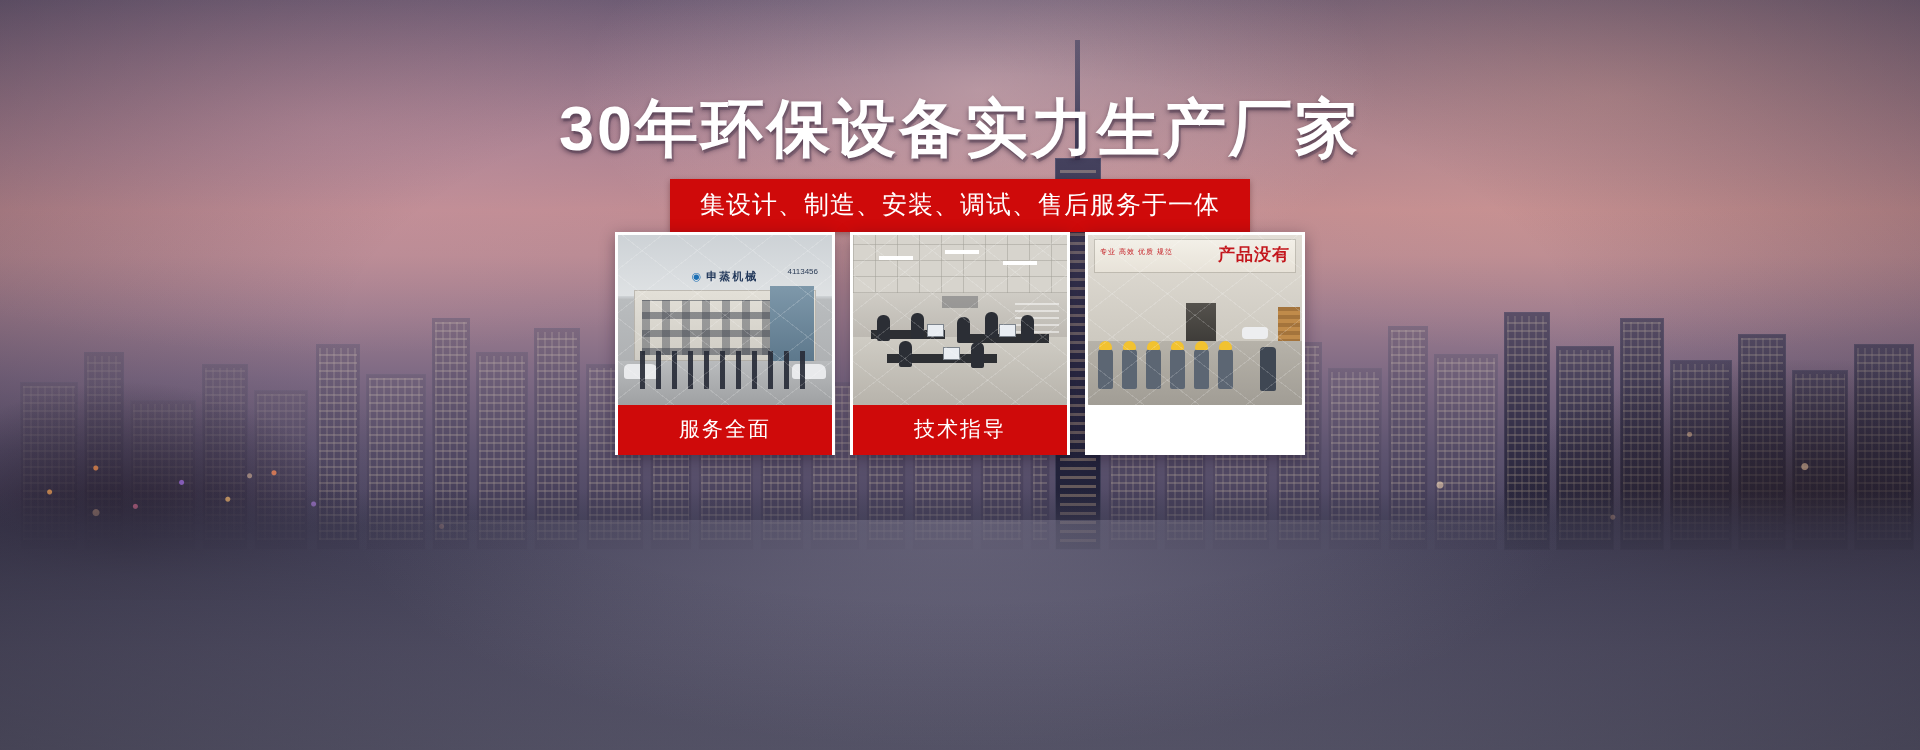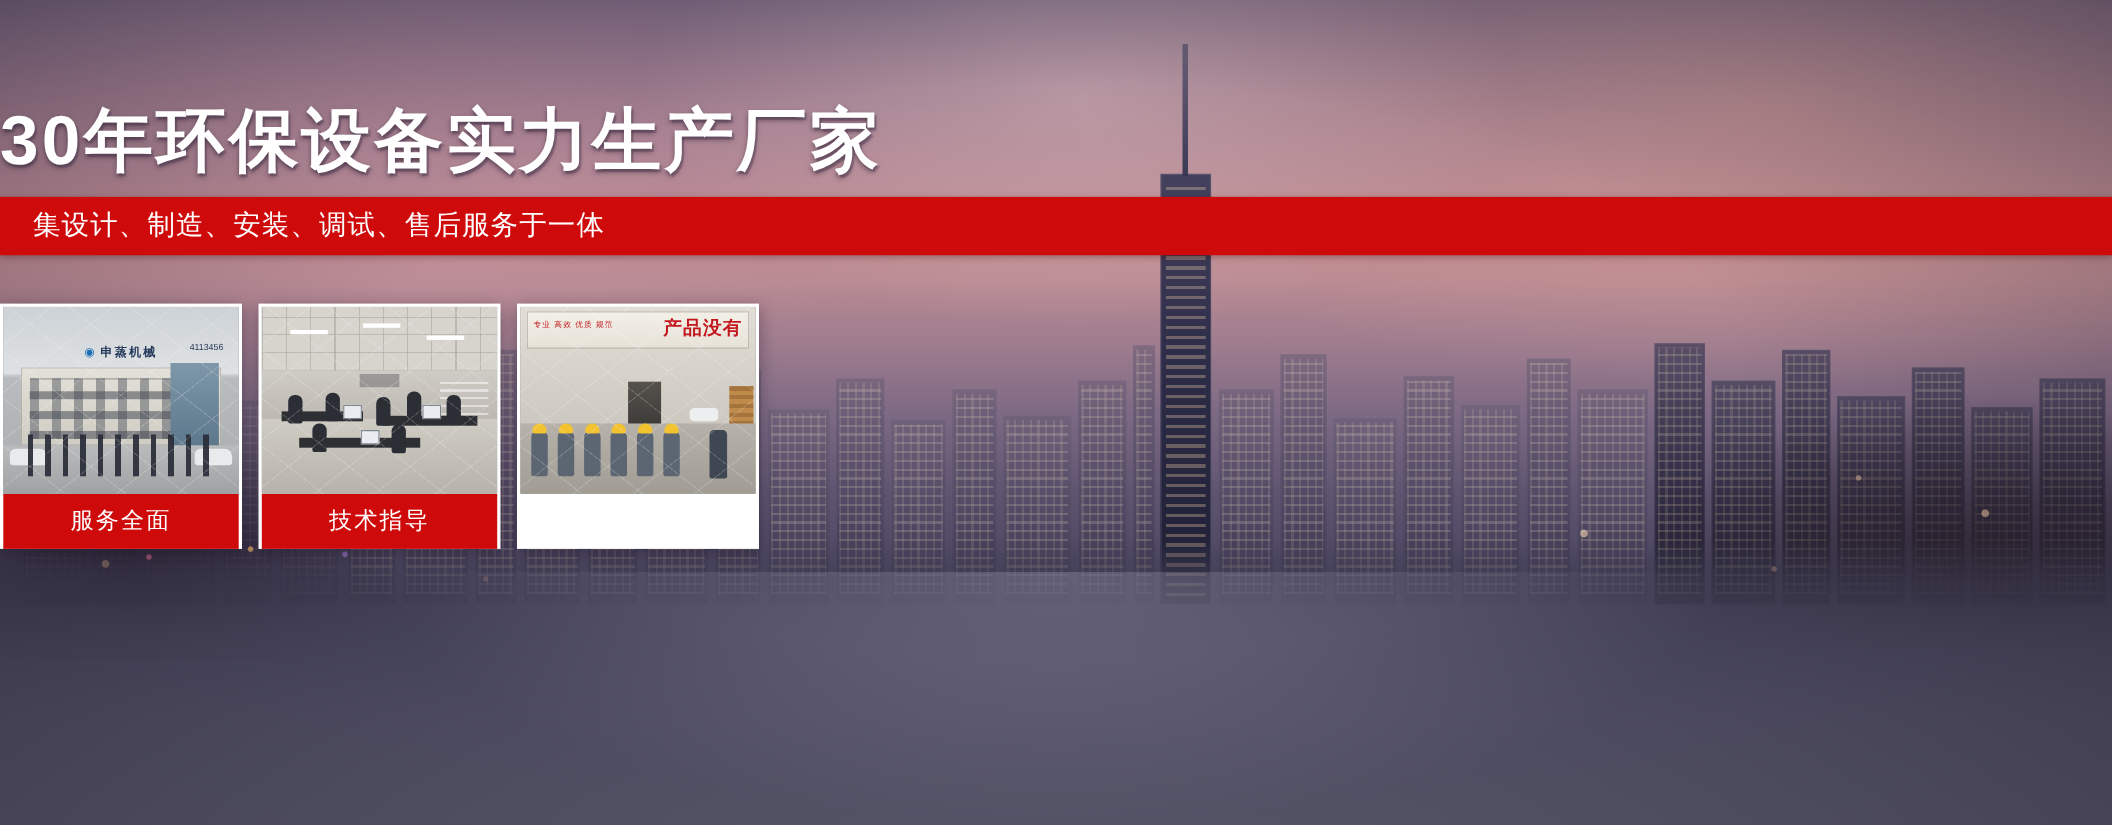--- a/index.html
+++ b/index.html
@@ -135,21 +135,21 @@
   }
   .vignette {
     position:absolute; inset:0;
     background:radial-gradient(ellipse at 50% 45%, rgba(0,0,0,0) 45%, rgba(20,16,28,.35) 100%);
     pointer-events:none;
   }
 
   
   .content {
     position:absolute; inset:0;
-    display:flex; flex-direction:column; 
+    display:flex; flex-direction:column; align-items:center;
   }
 
   .headline {
     margin-top:95px;
     font-size:63px;
     font-weight:bold;
     letter-spacing:3px;
     color:#ffffff;
     text-shadow:
       0 3px 5px rgba(40,25,45,.55),
@@ -164,21 +164,20 @@
     color:#ffffff;
     font-size:25px;
     letter-spacing:1px;
     padding:9px 30px 11px 30px;
     white-space:nowrap;
     box-shadow:0 2px 6px rgba(60,0,0,.35);
   }
 
   
   .cards {
-    margin-top:44px;
     display:flex;
     gap:15px;
   }
   .card {
     width:220px;
     background:#ffffff;
     padding:3px 3px 0 3px;
     box-shadow:0 4px 14px rgba(20,10,30,.38);
   }
   .card-photo {

